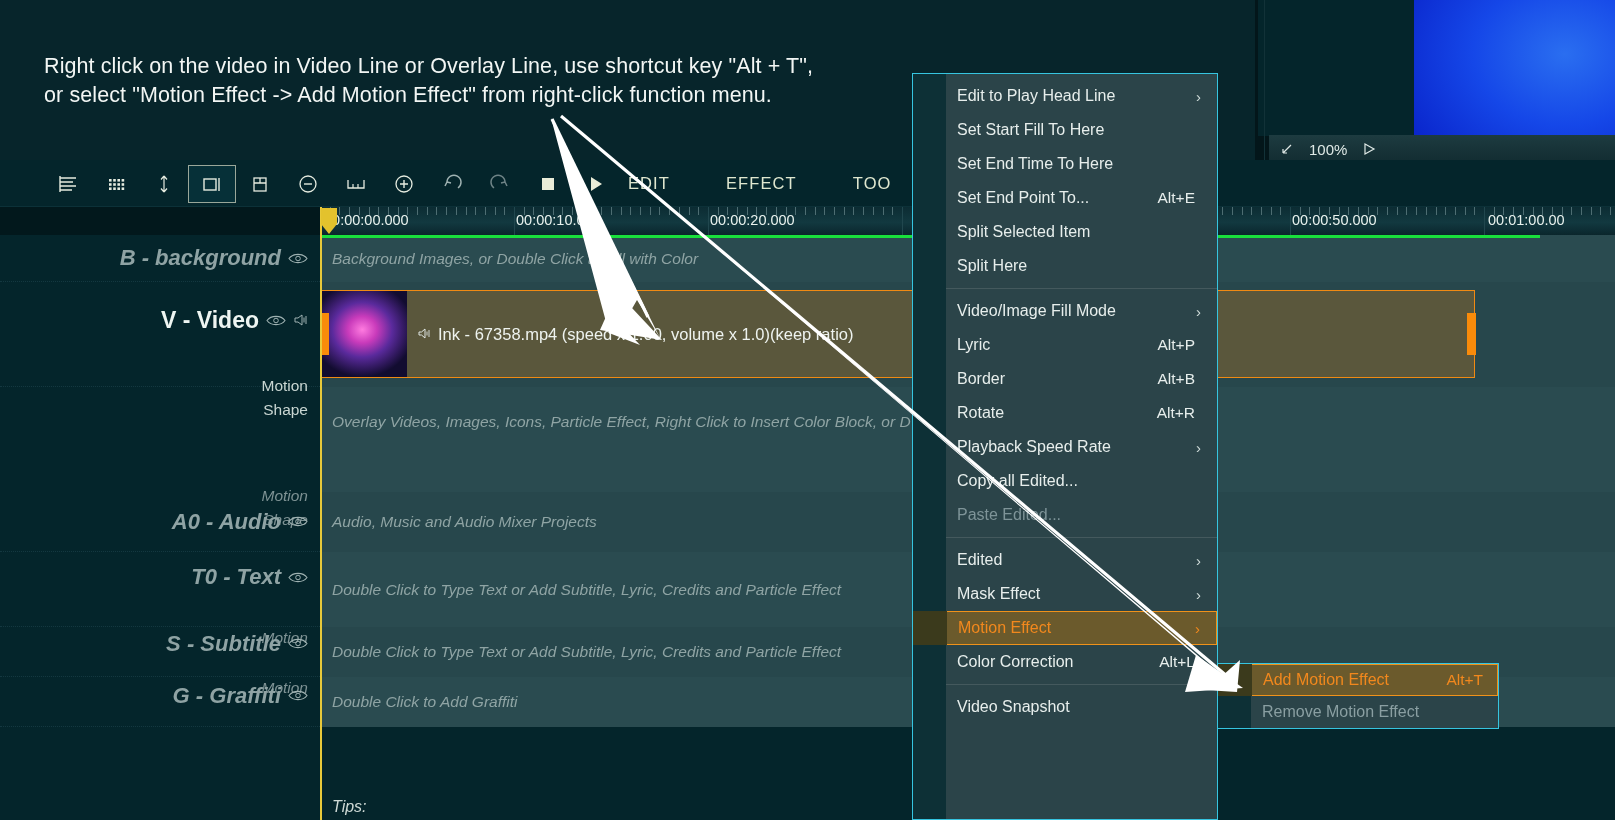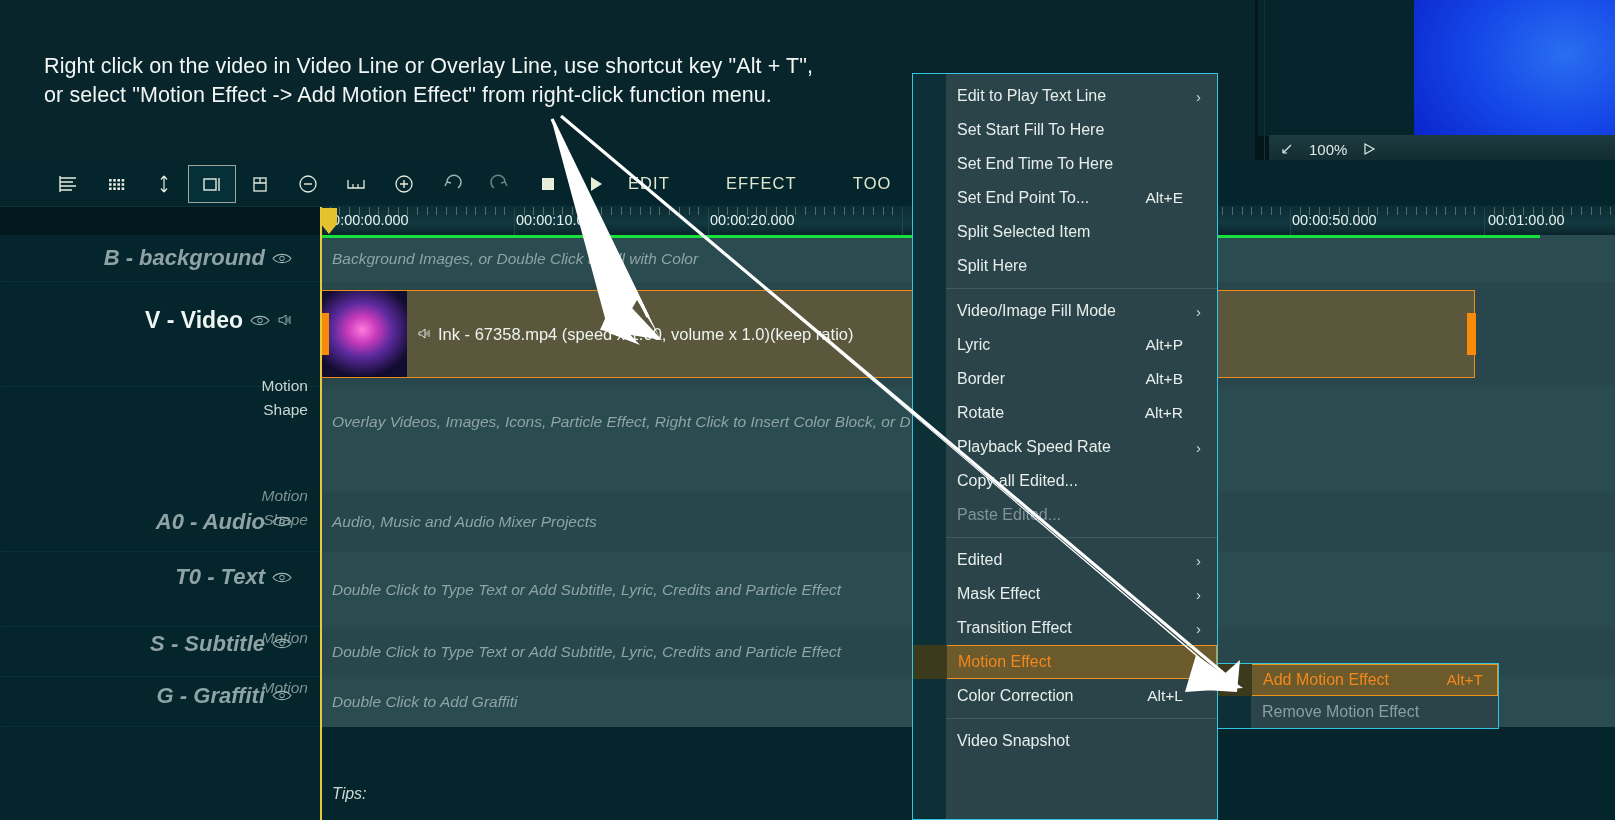--- a/index.html
+++ b/index.html
@@ -88,21 +88,21 @@
   .playhead-flag {
     position:absolute; left:321px; top:48px; width:16px; height:26px;
     background:#e3c22d; z-index:41;
     clip-path: polygon(0 0, 100% 0, 100% 62%, 50% 100%, 0 62%);
   }
 
   .track-labels { position:absolute; left:0; top:75px; width:320px; height:585px; background:#04252b; }
   .lane-label {
     position:absolute; right:0; width:320px;
     display:flex; align-items:center; justify-content:flex-end; gap:7px;
-    padding-right: 28px;
+    padding-right: 12px;
     border-bottom: 1px dotted #143840;
   }
   .lane-name { font-style: italic; font-weight: bold; color:#8fa3a4; white-space:nowrap; }
   .lane-name.active { color:#eef5f2; font-style: normal; }
   .sub-label {
     position:absolute; right:12px; color:#c9d6d2; font-size:15.5px; text-align:right; line-height:21px;
   }
   .sub-label.dim { color:#7d9193; font-style: italic; }
   .eye, .spk { color:#9fb2b2; display:flex; align-items:center; }
 
@@ -128,34 +128,34 @@
       linear-gradient(120deg,#1a1bd0 0%, #3b1f8a 40%, #0a0a20 100%);
   }
   .clip-label {
     color:#eef3ef; font-size:16.5px; white-space:nowrap; padding-left:10px;
     display:flex; align-items:center; gap:7px;
   }
   .clip-handle {
     position:absolute; width:9px; background:#f98b0a;
   }
 
-  .tips { position:absolute; left:12px; color:#cfdad6; font-style:italic; font-size:16px; }
+  .tips { position:absolute; left:12px; color:#cfdad6; font-style:italic; font-size:16px;margin-top:13px; }
 
   
   .ctxmenu {
     position:absolute; left:912px; top:73px; width:306px; height:747px;
     background:#2b4449; border:1px solid #36c5e0; z-index:60;
     padding-top:5px;
   }
   .ctx-gutter { position:absolute; left:0; top:0; width:33px; height:100%; background:#0d3036; }
   .mi {
     position:relative; height:34px; display:flex; align-items:center;
     padding-left:44px; padding-right:12px; color:#e7eeec; font-size:16px;
   }
-  .mi .sc { position:absolute; right:34px; color:#e7eeec; font-size:15.5px; }
+  .mi .sc { position:absolute; right:22px; color:#e7eeec; font-size:15.5px; }
   .mi .arrow { position:absolute; right:16px; color:#cfdcd9; font-size:15px; }
   .mi.disabled { color:#7e9498; }
   .mi.hl {
     background:#6b5a2c; border:1px solid #f0921a; color:#f2881d;
   }
   .mi.hl .arrow { color:#f2881d; }
   .mi.hl::before {
     content:""; position:absolute; left:-1px; top:-1px; bottom:-1px; width:34px;
     background:#3b3a1c;
   }
@@ -557,21 +557,21 @@
       <div class="clip-handle" style="left: 1147px; top: 78px; height: 42px;"></div>
       <div class="tips" style="top: 550px;">Tips:</div>
     </div>
 
   <div class="playhead" style="top:207px"></div>
   <div class="playhead-flag" style="top:208px"></div>
 
   <div class="ctxmenu" id="ctxmenu">
     <div class="ctx-gutter"></div>
   <div class="mi">
-        <span>Edit to Play Text Line</span>
+        <span>Edit to Play Head Line</span>
         <span class="arrow">›</span>
       </div>
       <div class="mi">
         <span>Set Start Fill To Here</span>
       </div>
       <div class="mi">
         <span>Set End Time To Here</span>
       </div>
       <div class="mi">
         <span>Set End Point To...</span>
@@ -610,24 +610,20 @@
       <div class="mi disabled">
         <span>Paste Edited...</span>
       </div>
       <div class="ctx-sep"></div>
       <div class="mi">
         <span>Edited</span>
         <span class="arrow">›</span>
       </div>
       <div class="mi">
         <span>Mask Effect</span>
-        <span class="arrow">›</span>
-      </div>
-      <div class="mi">
-        <span>Transition Effect</span>
         <span class="arrow">›</span>
       </div>
       <div class="mi hl">
         <span>Motion Effect</span>
         <span class="arrow">›</span>
       </div>
       <div class="mi">
         <span>Color Correction</span>
         <span class="sc">Alt+L</span>
       </div>

